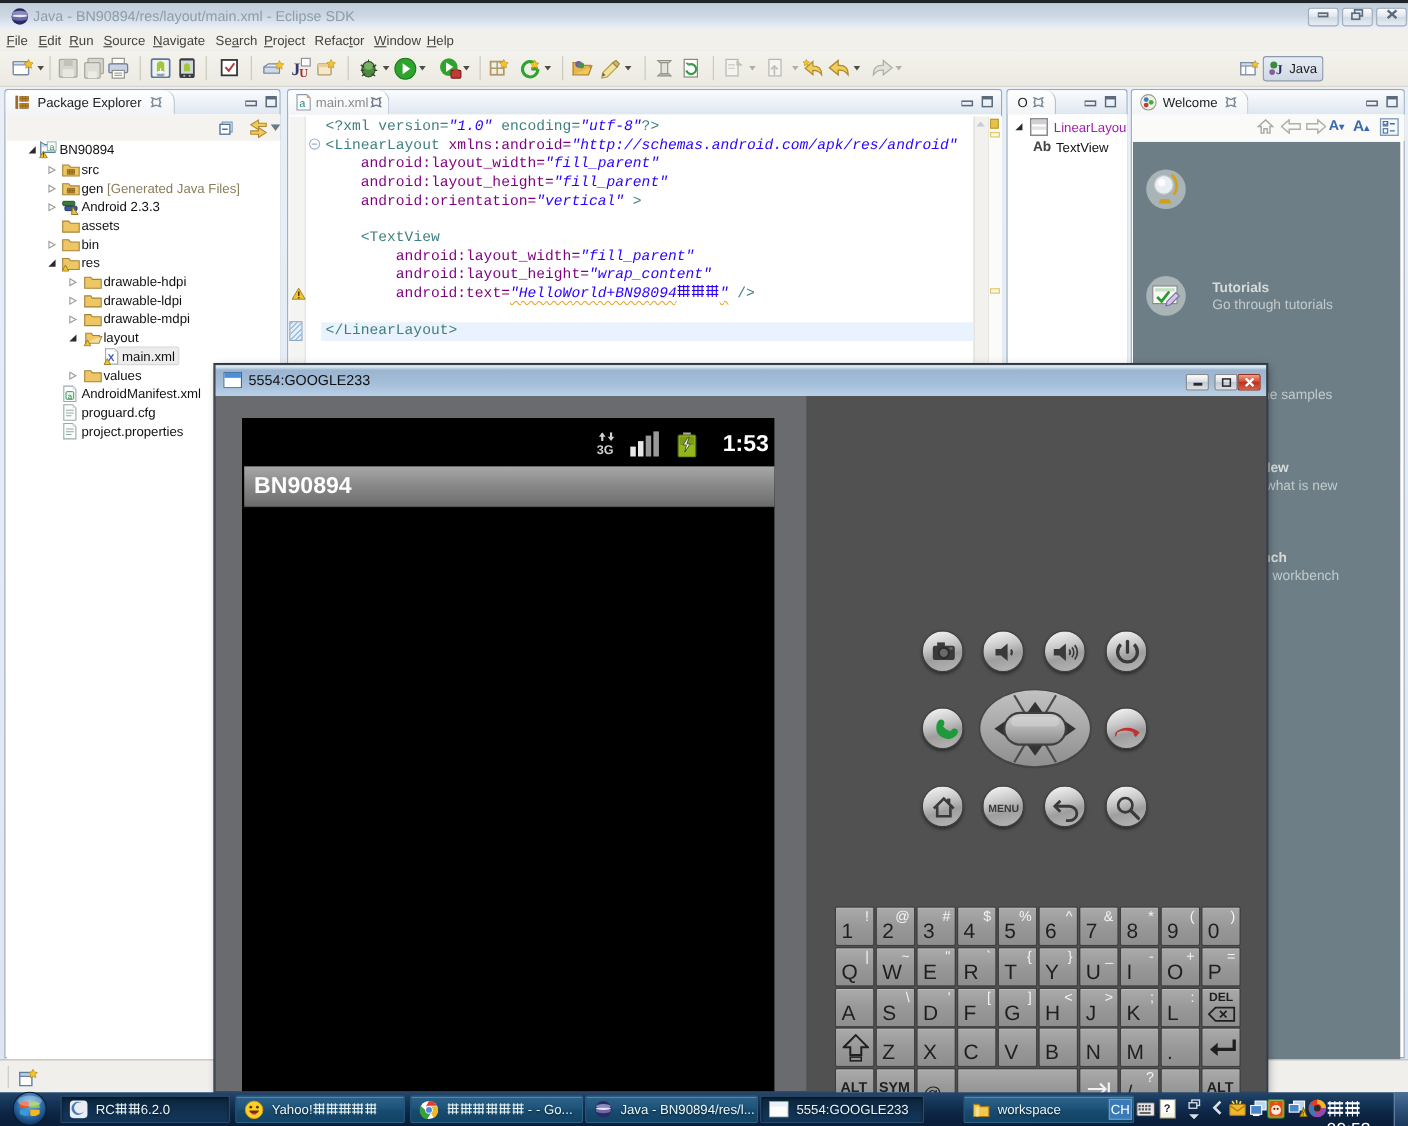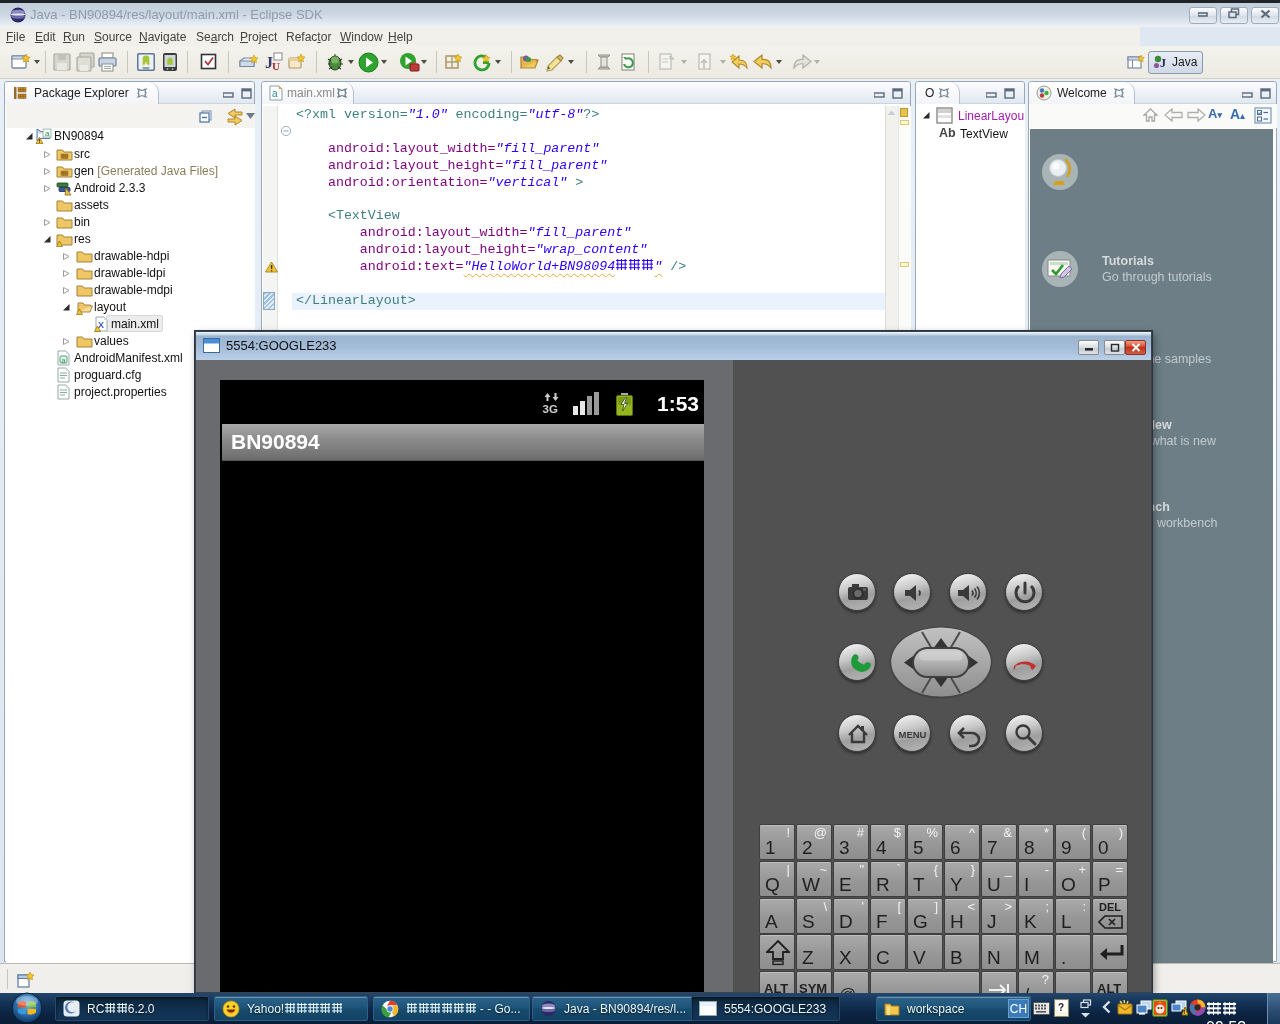--- a/index.html
+++ b/index.html
@@ -7,21 +7,21 @@
 .abs{position:absolute}
 
 .cjk{display:inline-block;width:.92em;height:.9em;position:relative;vertical-align:-.08em;margin:0 .03em}
 .cjk::before{content:"";position:absolute;left:4%;top:10%;width:92%;height:.075em;background:currentColor;box-shadow:0 .27em currentColor,0 .54em currentColor}
 .cjk::after{content:"";position:absolute;top:2%;left:46%;width:.075em;height:92%;background:currentColor;box-shadow:-.28em 0 currentColor,.28em 0 currentColor}
 
 #topedge{left:0;top:0;width:1280px;height:3px;background:#1f2428}
 #titlebar{left:0;top:3px;width:1280px;height:24px;background:linear-gradient(#c2ceda,#cbd6e2 45%,#dde5ee 75%,#eef2f7)}
 #titlebar .ttext{position:absolute;left:30px;top:4px;font-size:13px;color:#8c9cab}
 .winbtn{position:absolute;top:4px;width:28px;height:17px;border:1px solid #9eadbd;border-radius:3px;background:linear-gradient(#fdfdfe,#dde4ec 50%,#cfd9e4 51%,#e6ecf2);color:#5b6b7c;text-align:center;font-size:10px;line-height:15px}
-#menubar{left:0;top:27px;width:1140px;height:19px;background:#f1f0ea;font-size:12px;color:#44443f}
+#menubar{left:0;top:27px;width:1280px;height:19px;background:#f1f0ea;font-size:12px;color:#44443f}
 #menubar span.m{position:absolute;top:3px}
 #toolbar{left:0;top:46px;width:1280px;height:33px;background:linear-gradient(#f3f2ec,#eceae2);border-bottom:1px solid #d4d2c8}
 .tsep{position:absolute;top:5px;width:1px;height:22px;background:#c9c7bc}
 .ticon{position:absolute;top:6px}
 .darr{position:absolute;top:14px;width:0;height:0;border-left:3px solid transparent;border-right:3px solid transparent;border-top:4px solid #4d4d44}
 #mainbg{left:0;top:79px;width:1280px;height:884px;background:linear-gradient(#e9eff7,#dce5f0)}
 
 #pkgpanel{left:4px;top:81px;width:251px;height:881px;background:#fff;border:1px solid #9aa8ba;border-radius:3px 3px 0 0}
 #edpanel{left:261px;top:81px;width:650px;height:882px;background:#fff;border:1px solid #9aa8ba;border-radius:3px 3px 0 0}
 #outpanel{left:915px;top:81px;width:110px;height:881px;background:#fff;border:1px solid #9aa8ba;border-radius:3px 3px 0 0}
@@ -500,20 +500,21 @@
     <div class="abs" style="left:635px;top:0;width:13px;height:857px;background:#fbfbfa;border-left:1px solid #e4e4e0"></div>
     <svg class="abs" style="left:623px;top:2px" width="11" height="10" viewBox="0 0 11 10">
         <path d="M1.5 7 l4-4.5 4 4.5z" fill="#c8cdd4"></path>
       </svg>
     <div class="abs" style="left:637px;top:2px;width:8px;height:9px;background:#e8c14c;border:1px solid #b89a30"></div>
     <div class="abs" style="left:637px;top:14px;width:9px;height:5px;background:#fdf6cf;border:1px solid #d8c878"></div>
     <div class="abs" style="left:637px;top:156px;width:9px;height:5px;background:#fdf6cf;border:1px solid #d8c878"></div>
     <div class="abs" style="left:29px;top:187px;width:593px;height:17px;background:#e9f2fd"></div>
     <div class="abs" id="code">
       <div class="ln" style="top:1px"><span class="xt">&lt;?xml version=</span><span class="xv">"1.0"</span><span class="xt"> encoding=</span><span class="xv">"utf-8"</span><span class="xt">?&gt;</span></div>
+      <div class="ln" style="top:18px"><span class="xt">&lt;LinearLayout</span> <span class="xa">xmlns:android=</span><span class="xv">"http://schemas.android.com/apk/res/android"</span></div>
       <div class="ln" style="top:35px">    <span class="xa">android:layout_width=</span><span class="xv">"fill_parent"</span></div>
       <div class="ln" style="top:52px">    <span class="xa">android:layout_height=</span><span class="xv">"fill_parent"</span></div>
       <div class="ln" style="top:69px">    <span class="xa">android:orientation=</span><span class="xv">"vertical"</span><span class="xt"> &gt;</span></div>
       <div class="ln" style="top:102px">    <span class="xt">&lt;TextView</span></div>
       <div class="ln" style="top:119px">        <span class="xa">android:layout_width=</span><span class="xv">"fill_parent"</span></div>
       <div class="ln" style="top:136px">        <span class="xa">android:layout_height=</span><span class="xv">"wrap_content"</span></div>
       <div class="ln" style="top:153px">        <span class="xa">android:text=</span><span class="xv" style="text-decoration:underline wavy #e8a838 1px;text-underline-offset:3px">"HelloWorld+BN98094<span class="cjk"></span><span class="cjk"></span><span class="cjk"></span>"</span><span class="xt"> /&gt;</span></div>
       <div class="ln" style="top:187px"><span class="xt">&lt;/LinearLayout&gt;</span></div>
     </div>
     <svg class="abs" style="left:17px;top:19px" width="12" height="12" viewBox="0 0 12 12">
@@ -979,21 +980,21 @@
         <circle cx="9" cy="9" r="8.2" fill="#fff"></circle>
         <path d="M9 1 a8 8 0 0 1 7 4.2 L9 5.2 z M16.4 5.6 a8 8 0 0 1 -3 10.4 L9.6 9.4z M1.8 5.6 a8 8 0 0 0 5.4 11.8 L9 9.6z" fill="none"></path>
         <path d="M9 .8 a8.2 8.2 0 0 1 7.2 4.4 l-7.2 0 a4 4 0 0 0 -3.8 2.6z" fill="#e83a2a"></path>
         <path d="M16.5 5.8 a8.2 8.2 0 0 1 -3.2 10.6 l-3.5-6.2 a4 4 0 0 0 .2-4.4z" fill="#f2b827"></path>
         <path d="M1.6 5.4 a8.2 8.2 0 0 0 5.8 12.2 l3.4-6 a4 4 0 0 1 -4.4-1.8z" fill="#3aa03a"></path>
         <circle cx="9" cy="9" r="3.4" fill="#fff"></circle>
         <circle cx="9" cy="9" r="2.7" fill="#4a86e8"></circle>
       </svg>
     <span class="tkt"><span class="cjk"></span><span class="cjk"></span><span class="cjk"></span><span class="cjk"></span><span class="cjk"></span><span class="cjk"></span> - - Go...</span>
     </span>
-  <span class="tkb" style="left:532px;width:183px">
+  <span class="tkb" style="left:532px;width:157px">
     <svg class="tki" width="17" height="17" viewBox="0 0 17 17">
         <circle cx="8.5" cy="8.5" r="7.5" fill="#2c2a66"></circle>
         <ellipse cx="8.5" cy="6" rx="6.6" ry="2.4" fill="#8a8ac0"></ellipse>
         <ellipse cx="8.5" cy="10" rx="6.9" ry="2" fill="#6b69a8"></ellipse>
         <ellipse cx="8.5" cy="8" rx="7" ry="1" fill="#e8e8f4"></ellipse>
       </svg>
     <span class="tkt">Java - BN90894/res/l...</span>
     </span>
   <span class="tkb pressed" style="left:691px;width:149px">
     <svg class="tki" width="18" height="15" viewBox="0 0 18 15">

